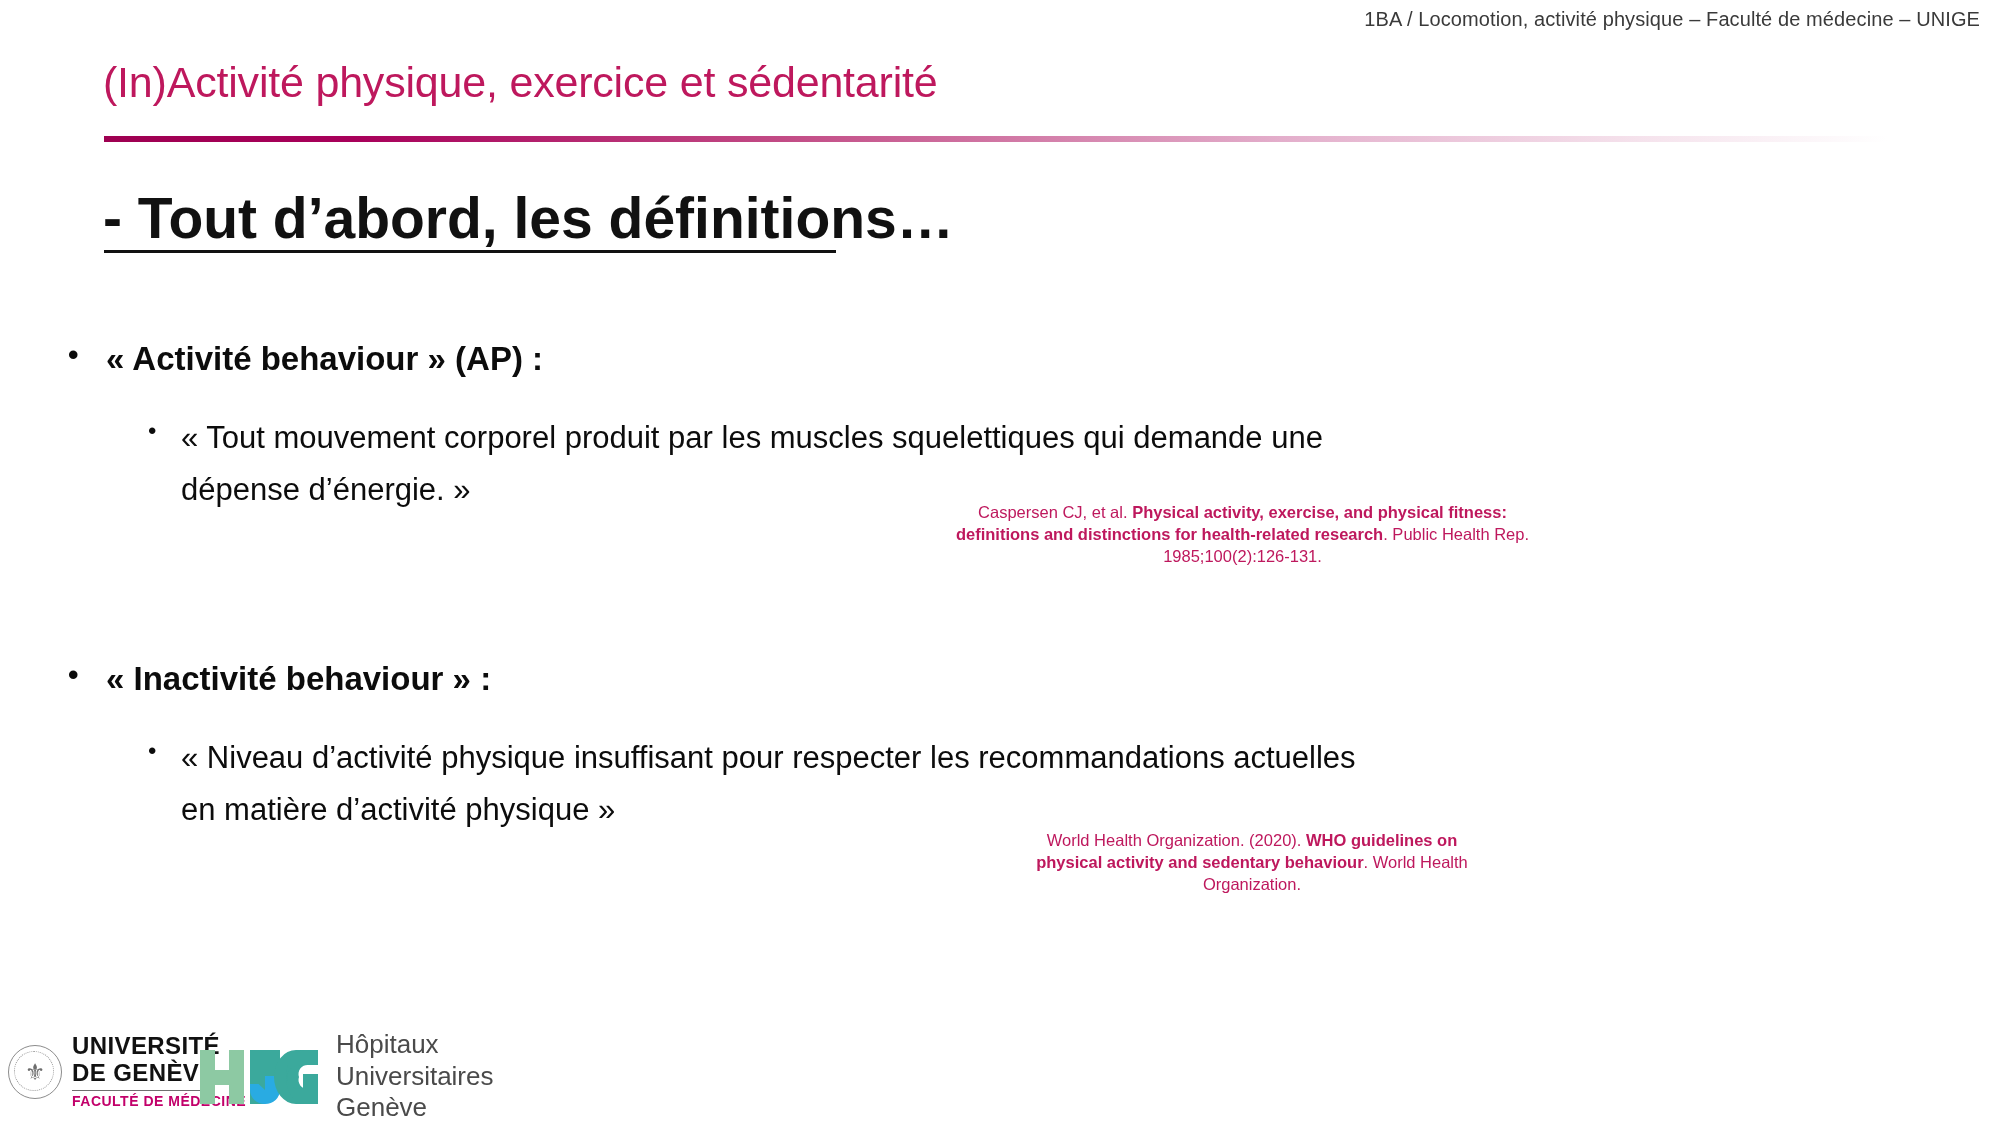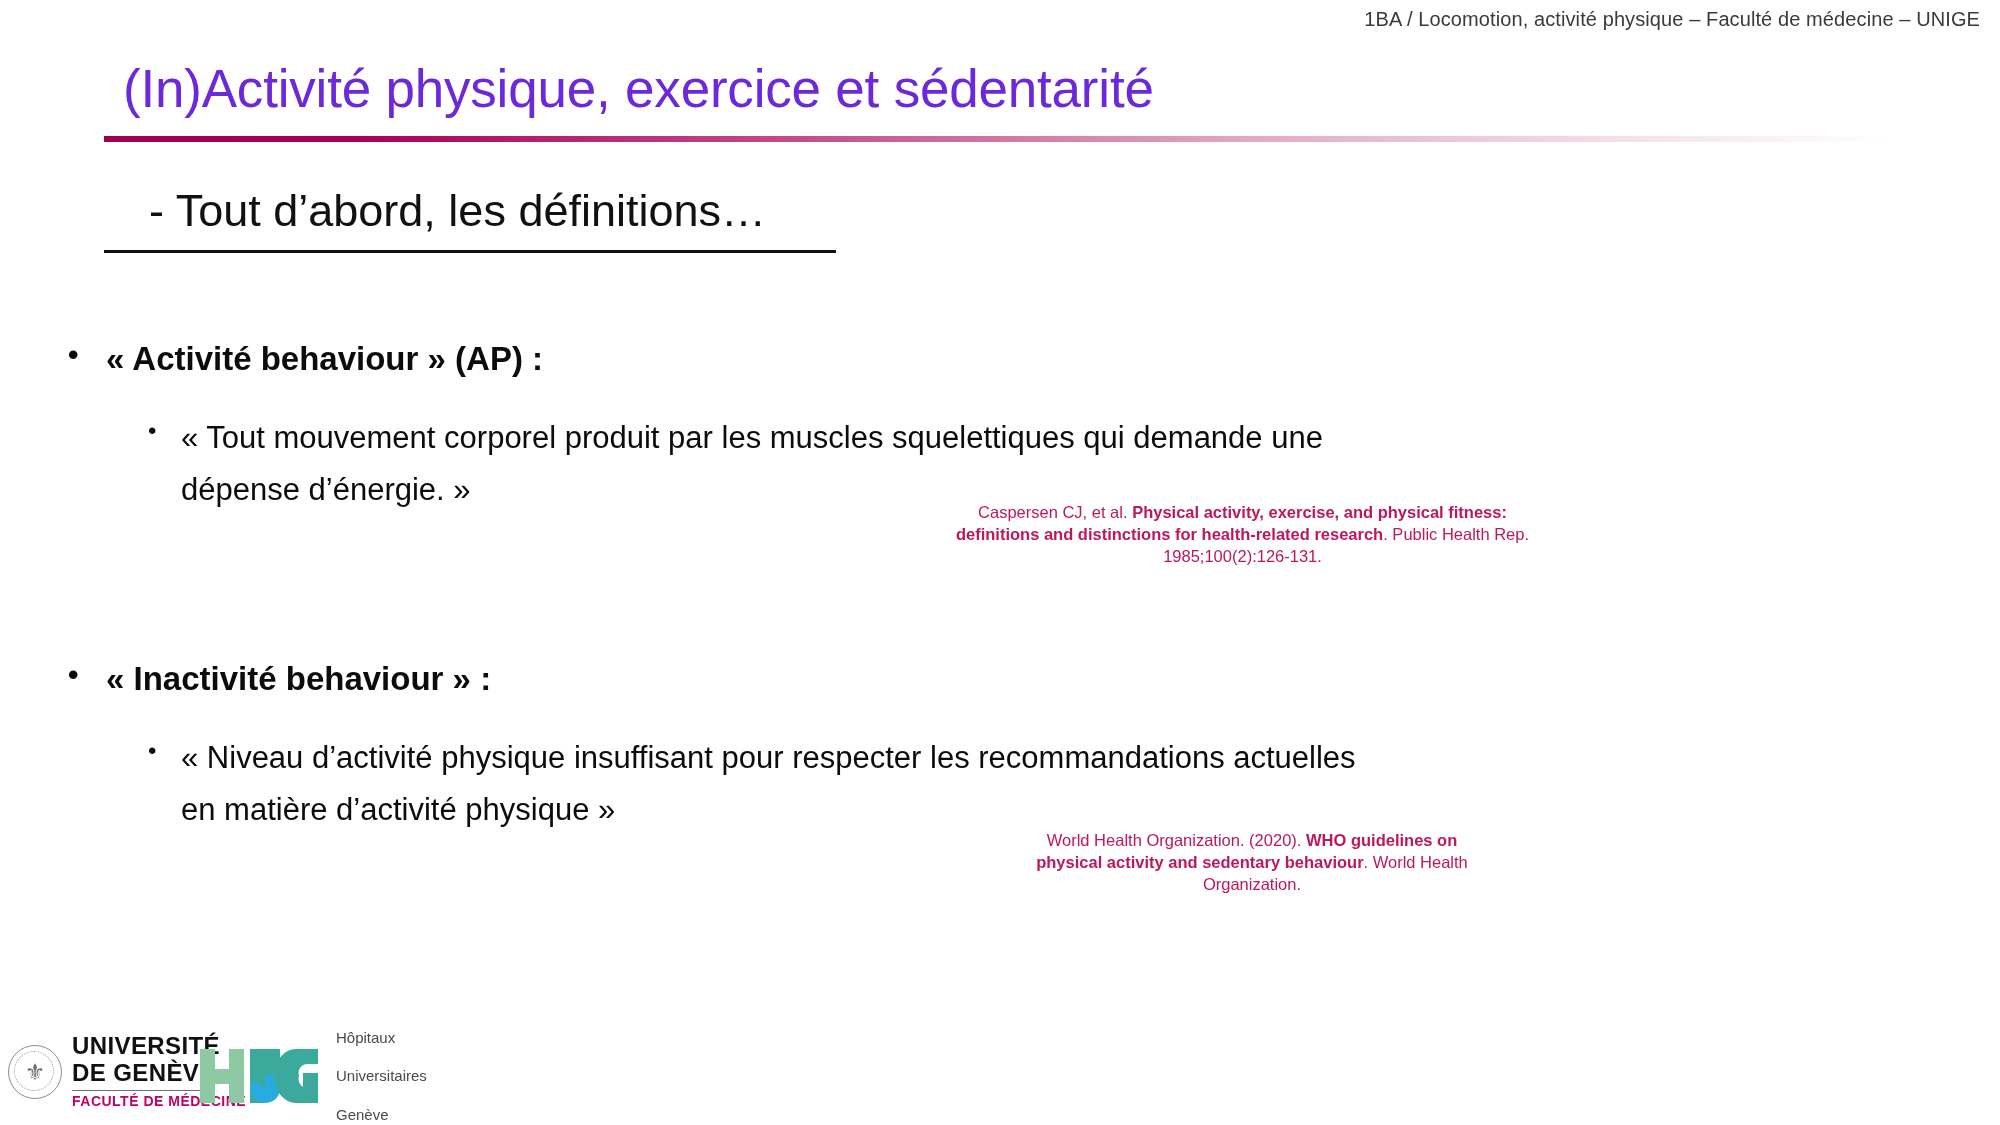--- a/index.html
+++ b/index.html
@@ -28,46 +28,44 @@
     color: #3a3a3a;
     letter-spacing: 0.1px;
     white-space: nowrap;
   }
 
   
   .title {
     position: absolute;
     left: 103px;
     top: 58px;
-    font-size: 53px;
+    font-size: 43px;
     font-weight: 400;
-    color: #6d28d9;
+    color: #be185d;
     letter-spacing: -0.2px;
     white-space: nowrap;
-    margin-left: 20px;
   }
   .title-rule {
     position: absolute;
     left: 104px;
     top: 136px;
     width: 1783px;
     height: 6px;
     background: linear-gradient(to right, #9e0051 0%, #a8005a 14%, #c24b85 38%, #e3aecb 66%, #f5e2ec 86%, #ffffff 100%);
   }
 
   
   .subtitle {
     position: absolute;
     left: 103px;
     top: 185px;
-    font-size: 45px;
-    font-weight: 400;
+    font-size: 57px;
+    font-weight: 700;
     color: #111111;
     white-space: nowrap;
-    margin-left: 46px;
   }
   .subtitle-rule {
     position: absolute;
     left: 104px;
     top: 250px;
     width: 732px;
     height: 3px;
     background: #111111;
   }
 
@@ -198,23 +196,22 @@
   .hug-mark {
     position: relative;
     width: 120px;
     height: 62px;
     flex: 0 0 120px;
   }
   .hug-words {
     display: flex;
     flex-direction: column;
     line-height: 1.22;
-    font-size: 15px;
+    font-size: 26px;
     color: #4a4a4a;
-    gap: 20px;
   }
 </style>
 </head>
 <body>
 
 <div id="slide">
 
   <div class="header-text">1BA / Locomotion, activité physique – Faculté de médecine – UNIGE</div>
 
   <div class="title">(In)Activité physique, exercice et sédentarité</div>

